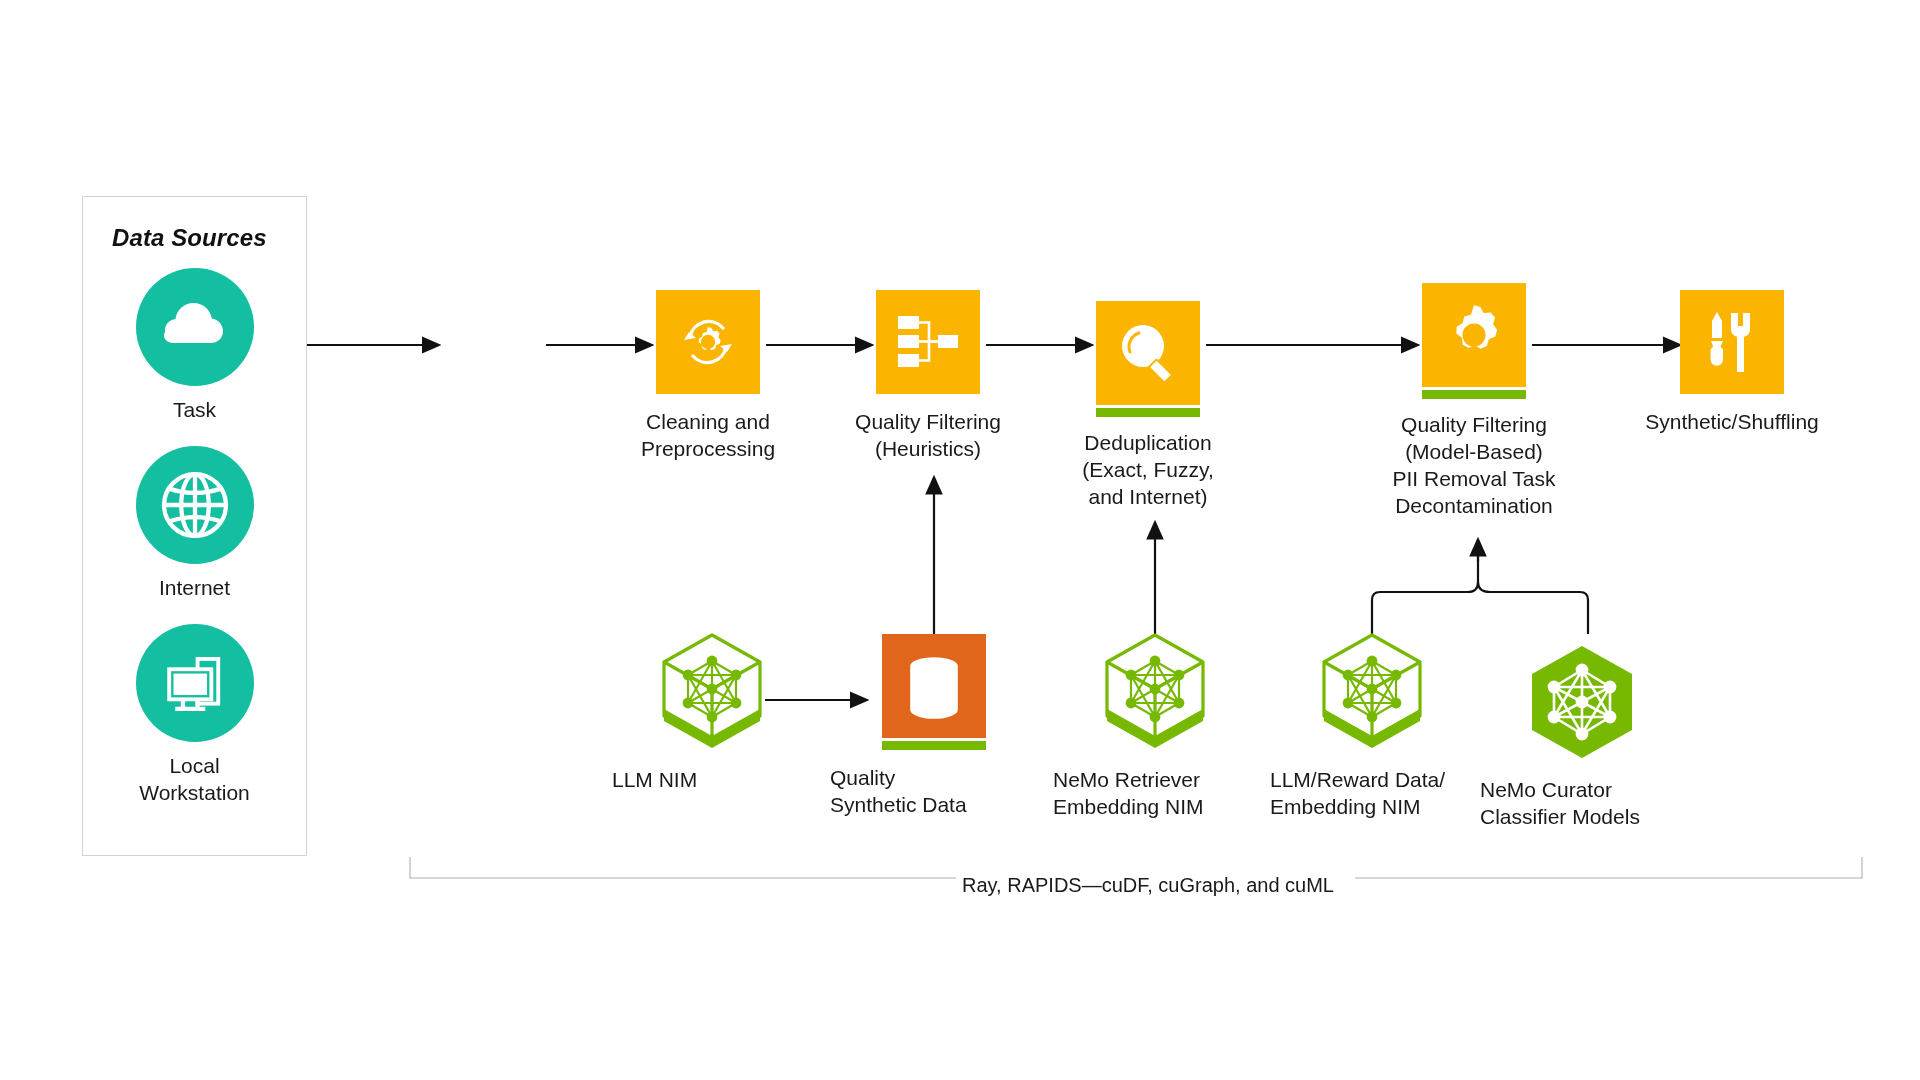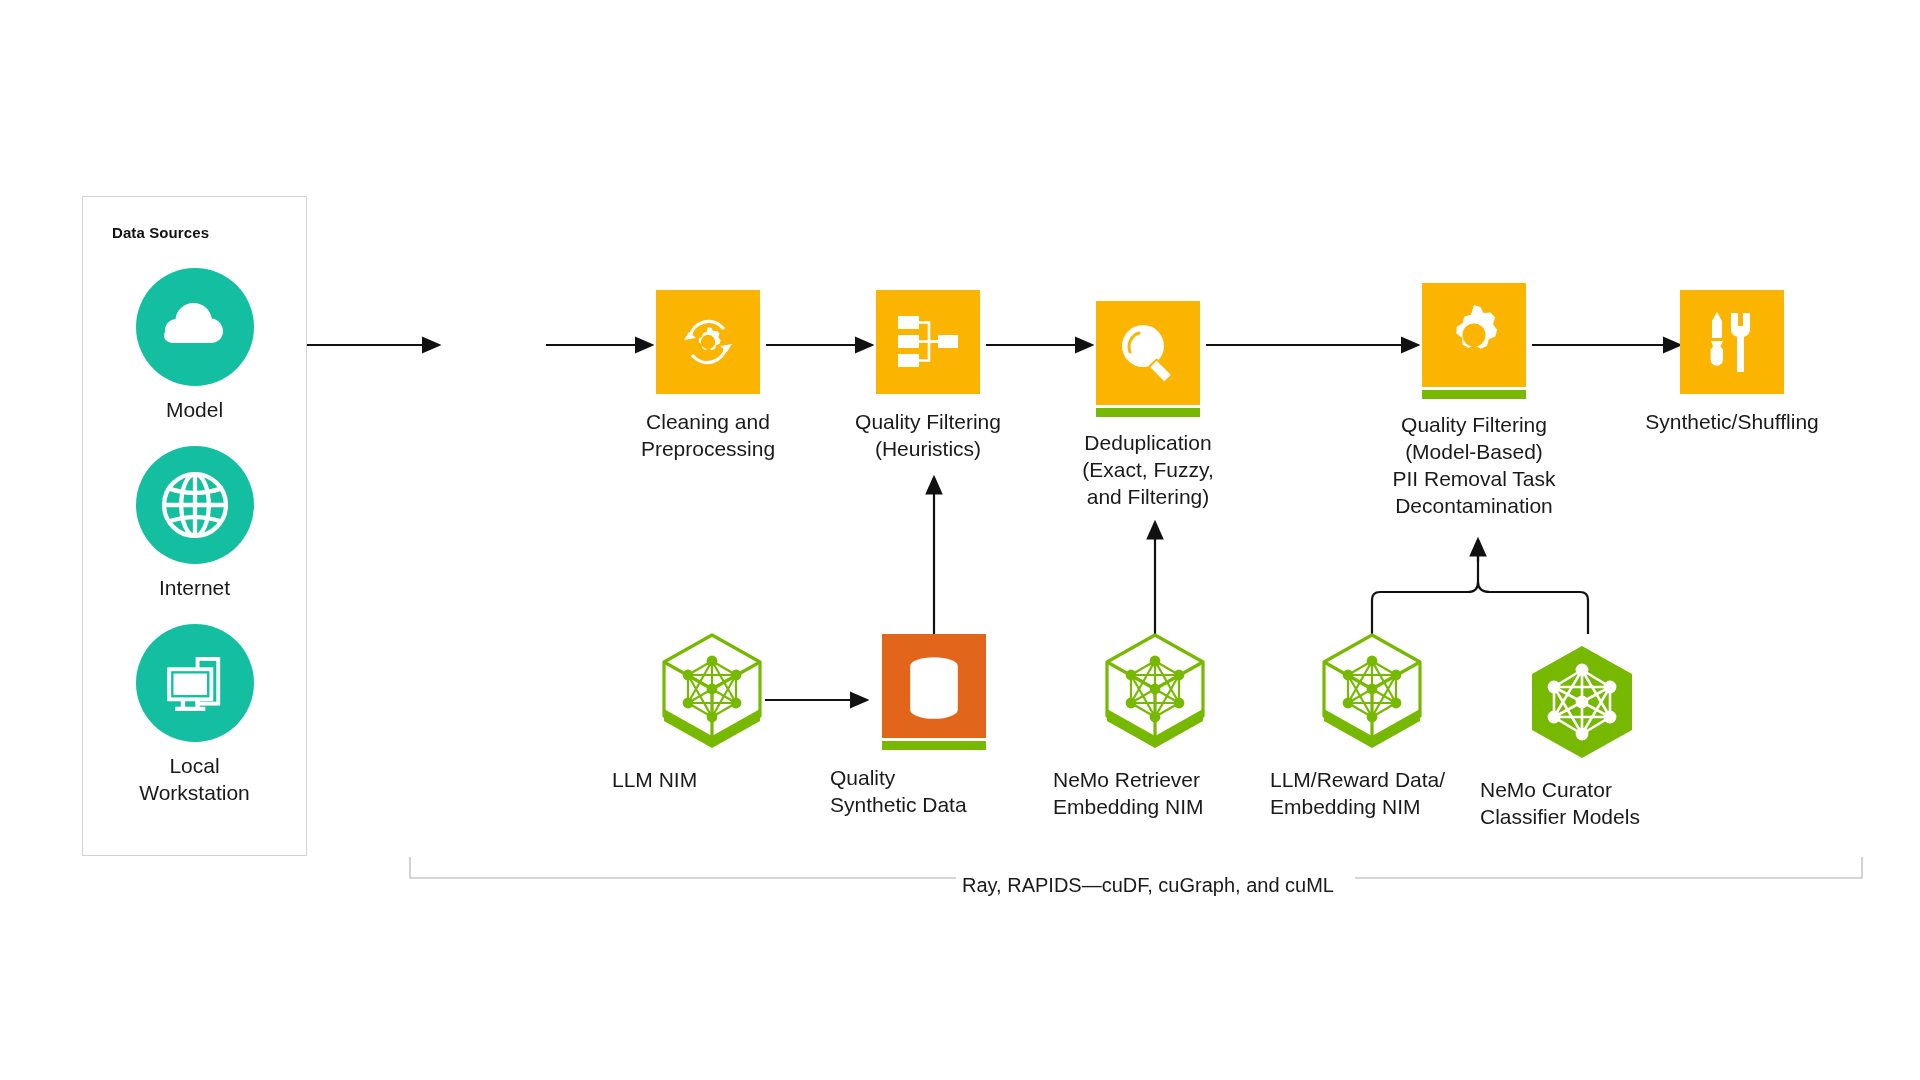--- a/index.html
+++ b/index.html
@@ -31,24 +31,25 @@
     width: 225px;
     height: 660px;
     border: 1.5px solid #d2d2d2;
     background: #ffffff;
     box-sizing: border-box;
   }
   .ds-title {
     position: absolute;
     left: 112px;
     top: 224px;
-    font-size: 15px;
+    font-size: 24px;
     font-weight: 600;
     color: #111;
     letter-spacing: .1px;
+    font-style: italic;
   }
   .ds-item {
     position: absolute;
     left: 82px;
     width: 225px;
     text-align: center;
   }
   .ds-circle {
     width: 118px;
     height: 118px;
@@ -176,21 +177,21 @@
 
   <div class="ds-item" style="top:268px">
     <div class="ds-circle">
       <svg width="76" height="76" viewBox="0 0 76 76" aria-hidden="true">
         <path fill="#ffffff" d="M22 54 C13 54 8 48 8 41.5 C8 35.5 12.5 30.5 18.5 30 C19.5 21 27 14 36.5 14
                  C46 14 53.5 20.8 54.8 29.6 C61.5 30.6 66 36 66 42.2 C66 48.9 60.6 54 53.6 54 Z"></path>
         <path fill="#ffffff" d="M16 54 C11 54 7 50.8 7 46.6 C7 42.6 10.2 39.4 14.4 39.2 C15.2 35.2 18.8 32.4 23 32.4
                  C25.4 32.4 27.6 33.3 29.2 34.8 L29.2 54 Z"></path>
       </svg>
     </div>
-    <div class="ds-label">Model</div>
+    <div class="ds-label">Task</div>
   </div>
 
   <div class="ds-item" style="top:446px">
     <div class="ds-circle">
       <svg width="86" height="86" viewBox="0 0 100 100" aria-hidden="true">
         <g fill="none" stroke="#ffffff" stroke-width="5">
           <circle cx="50" cy="50" r="36"></circle>
           <ellipse cx="50" cy="50" rx="16" ry="36"></ellipse>
           <line x1="50" y1="14" x2="50" y2="86"></line>
           <line x1="14" y1="50" x2="86" y2="50"></line>
@@ -268,21 +269,21 @@
     <div class="node-box with-bar">
       <svg width="66" height="66" viewBox="0 0 66 66" aria-hidden="true">
         <circle cx="28" cy="26" r="21" fill="#ffffff"></circle>
         <path d="M15 32 A14.5 14.5 0 0 1 24 13" fill="none" stroke="#fbb500" stroke-width="3" stroke-linecap="round"></path>
         <rect x="40" y="40" width="11" height="22" rx="1.5" transform="rotate(-45 45.5 51)" fill="#ffffff" stroke="#fbb500" stroke-width="2"></rect>
       </svg>
     </div>
     <div class="node-label" style="margin-top:24px">
       <span>Deduplication</span><br>
       <span>(Exact, Fuzzy,</span><br>
-      <span>and Filtering)</span>
+      <span>and Internet)</span>
     </div>
   </div>
 
   <div class="node" style="left:1372px; top:283px; width:204px;">
     <div class="node-box with-bar">
       <svg width="72" height="72" viewBox="0 0 72 72" aria-hidden="true">
         <g fill="#ffffff">
           <path d="M36 6 l6.4 2.0 3.2 6.1 6.9 -.7 4.6 5.2 -2.1 6.6 4.2 5.5 -1.9 6.8 -6.5 2.7 -1.9 6.7 -6.4 2.8
                    -5.8 -3.7 -6.2 3.0 -6.0 -3.4 -.5 -6.9 -5.7 -4.1 .4 -6.9 6.0 -3.6 1.5 -6.7 6.7 -1.7 z"></path>
           <circle cx="36" cy="36" r="11.5" fill="#fbb500"></circle>

